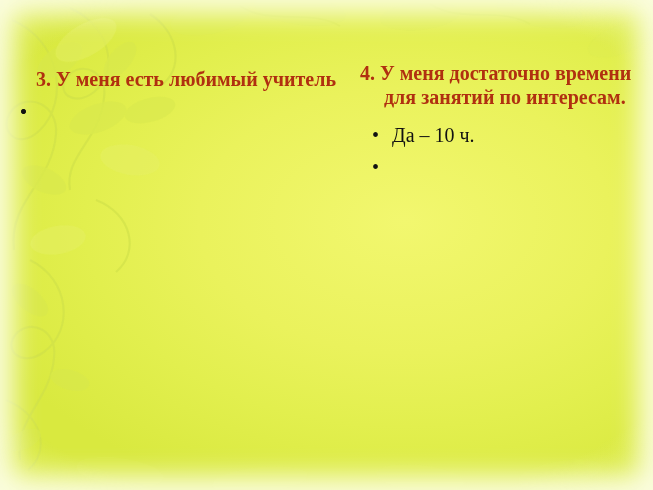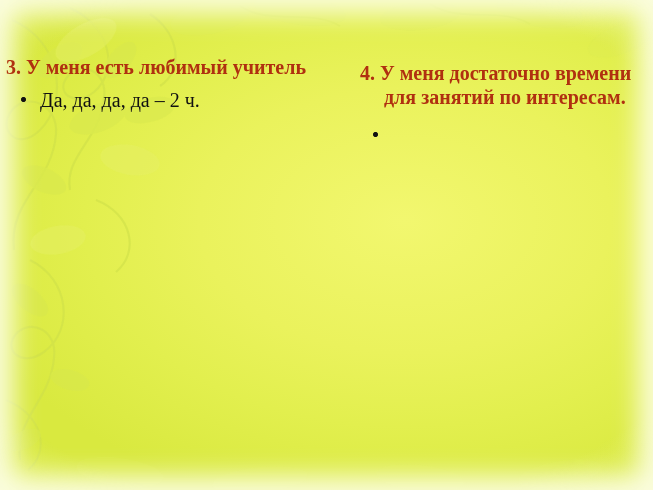--- a/index.html
+++ b/index.html
@@ -82,21 +82,22 @@
     font-family: Liberation Serif, serif;
   }
   .heading {
     color: #b03010;
     font-weight: bold;
     font-size: 20px;
     line-height: 1.18;
     margin: 0 0 6px 0;
   }
   .heading.center {
-    text-align: left;
+    text-align: right;
+    margin-top: 12px;
   }
   .heading.hanging {
     text-align: left;
     padding-left: 24px;
     text-indent: -24px;
   }
   ul.bullets {
     list-style: none;
     margin: 0;
     padding: 0;
@@ -186,30 +187,30 @@
   <div class="content">
 
     <div class="column col-left">
       <p class="heading center">3. У меня есть любимый учитель</p>
       <ul class="bullets">
         <li>
           <span class="bullet-dot">•</span>
         </li>
         <li>
           <span class="bullet-dot">•</span>
-          <span>Да, да, да, да – 2 ч.</span>
         </li>
       </ul>
     </div>
 
     <div class="column col-right">
       <p class="heading hanging">4. У меня достаточно времени для занятий по интересам.</p>
       <ul class="bullets">
         <li>
           <span class="bullet-dot">•</span>
+          <span>Да – 10 ч.</span>
         </li>
         <li>
           <span class="bullet-dot">•</span>
         </li>
       </ul>
     </div>
 
   </div>
 </div>
 

